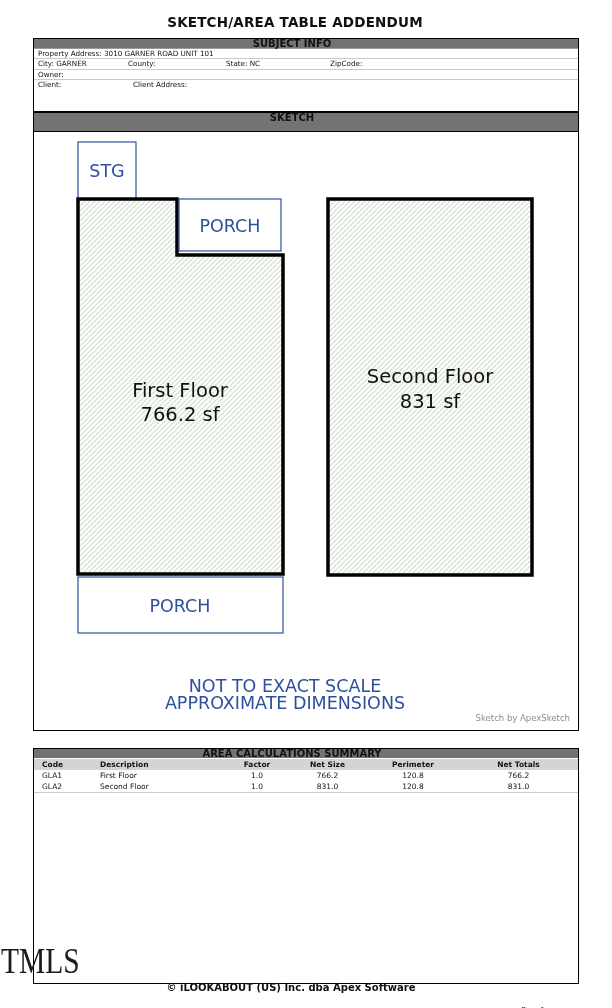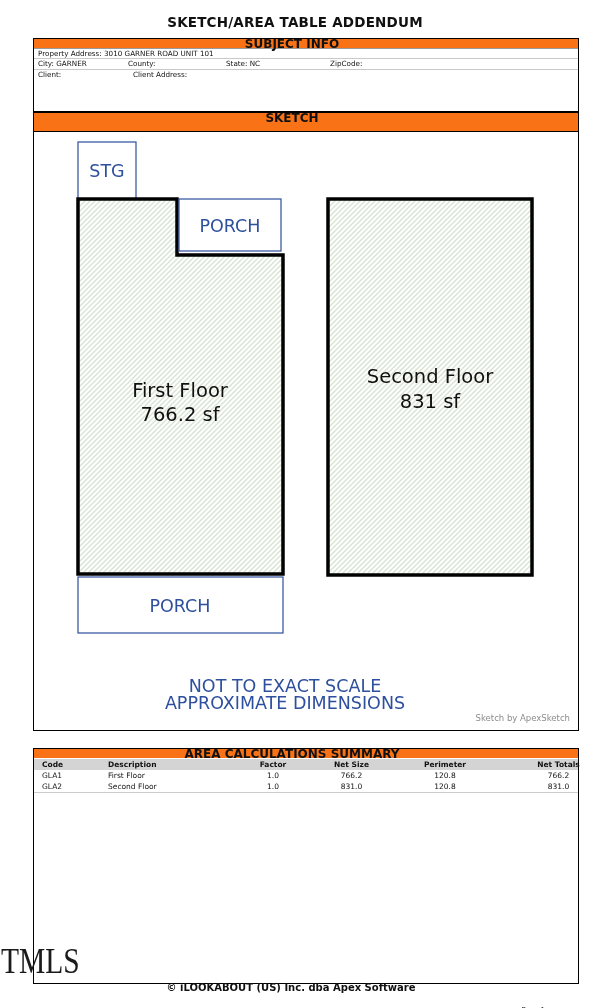--- a/index.html
+++ b/index.html
@@ -4,42 +4,42 @@
 <style>
   * { box-sizing: border-box; margin: 0; padding: 0; }
   html,body { width: 612px; height: 1008px; background: #fff; }
   body { position: relative; font-family: "DejaVu Sans","Liberation Sans",sans-serif; color:#111; }
 
   .doc-title { position:absolute; top:14px; left:0; width:590px; text-align:center;
                font-size:13.5px; font-weight:bold; letter-spacing:.2px; }
 
   .section { position:absolute; left:33px; width:546px; }
 
-  .bar { background:#f97316; font-weight:bold; font-size:12px; height:10px; line-height:10px;
+  .bar { background:#737373; font-weight:bold; font-size:10px; height:10px; line-height:10px;
          text-align:center; padding-right:28px; }
 
   
   .subject { top:38px; height:74px; border:1px solid #000; }
   .subject .bar { border-bottom:1px solid #9a9a9a; }
   .info-row { position:relative; height:10.3px; line-height:10.3px; font-size:7.2px;
               border-bottom:1px solid #c9c9c9; white-space:nowrap; }
   .info-row:last-child { border-bottom:none; }
   .info-row span { position:absolute; top:0; }
 
   
   .sketch-bar { top:112px; height:20px; border:1px solid #000; }
   .sketch-panel { top:122px; height:609px; border-left:1px solid #000; border-right:1px solid #000;
                   border-bottom:1px solid #000; overflow:hidden; }
   .sketch-panel svg { display:block; }
 
   
   .area { top:748px; height:236px; border:1px solid #000; }
   .area .bar { border-bottom:1px solid #fff; }
   .trow { display:grid; grid-template-columns:66px 126px 62px 79px 92px 119px; height:11px;
-          line-height:11px; font-size:7.5px;gap:8px; }
+          line-height:11px; font-size:7.5px; }
   .trow .c0 { padding-left:8px; }
   .trow .c2, .trow .c3, .trow .c4, .trow .c5 { text-align:center; }
   .trow .c5 { }
   .thead { background:#d4d4d4; font-weight:bold; }
   .data-rows { border-bottom:1px solid #cccccc; }
   .spacer-tall { height:147px; }
 
   
   .footer-copy { position:absolute; top:982px; left:0; width:582px; text-align:center;
                  font-size:10px; font-weight:bold; }
@@ -64,20 +64,23 @@
 <div class="section subject">
   <div class="bar">SUBJECT INFO</div>
   <div class="info-row">
     <span style="left:4px">Property Address: 3010 GARNER ROAD UNIT 101</span>
   </div>
   <div class="info-row">
     <span style="left:4px">City: GARNER</span>
     <span style="left:94px">County:</span>
     <span style="left:192px">State: NC</span>
     <span style="left:296px">ZipCode:</span>
+  </div>
+  <div class="info-row">
+    <span style="left:4px">Owner:</span>
   </div>
   <div class="info-row">
     <span style="left:4px">Client:</span>
     <span style="left:99px">Client Address:</span>
   </div>
 </div>
 
 <div class="section bar sketch-bar">SKETCH</div>
 
 <div class="section sketch-panel">

